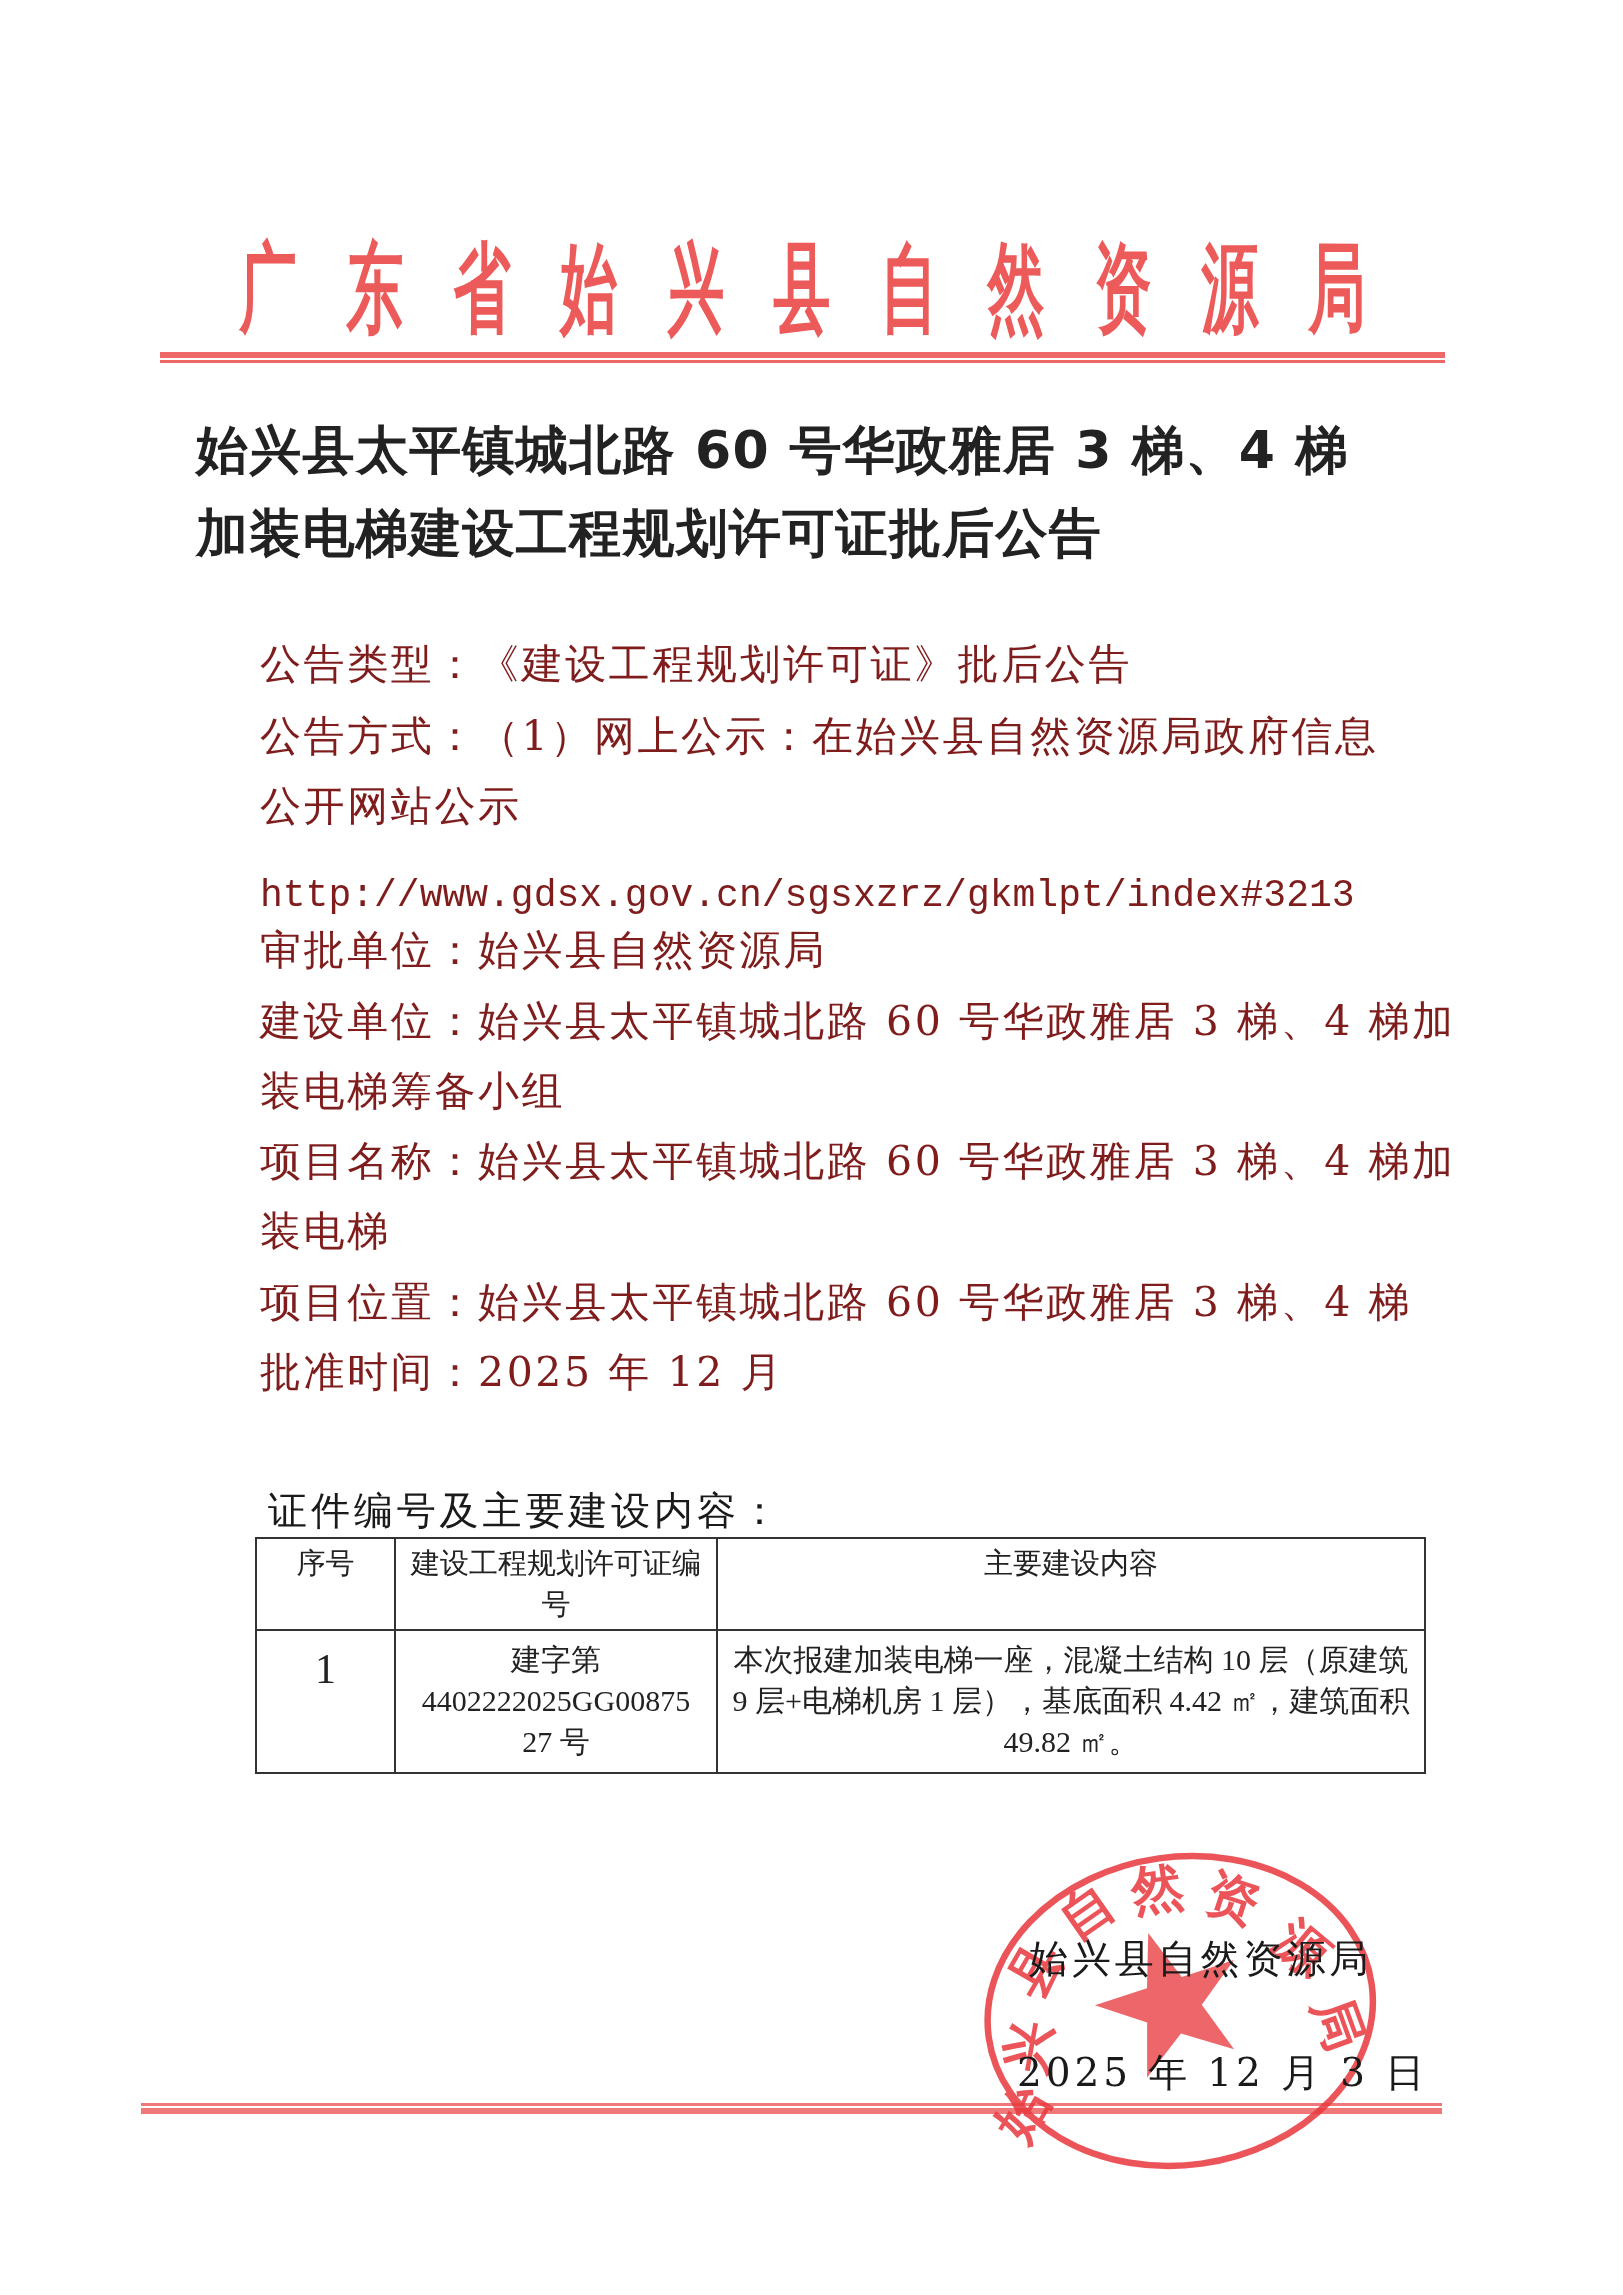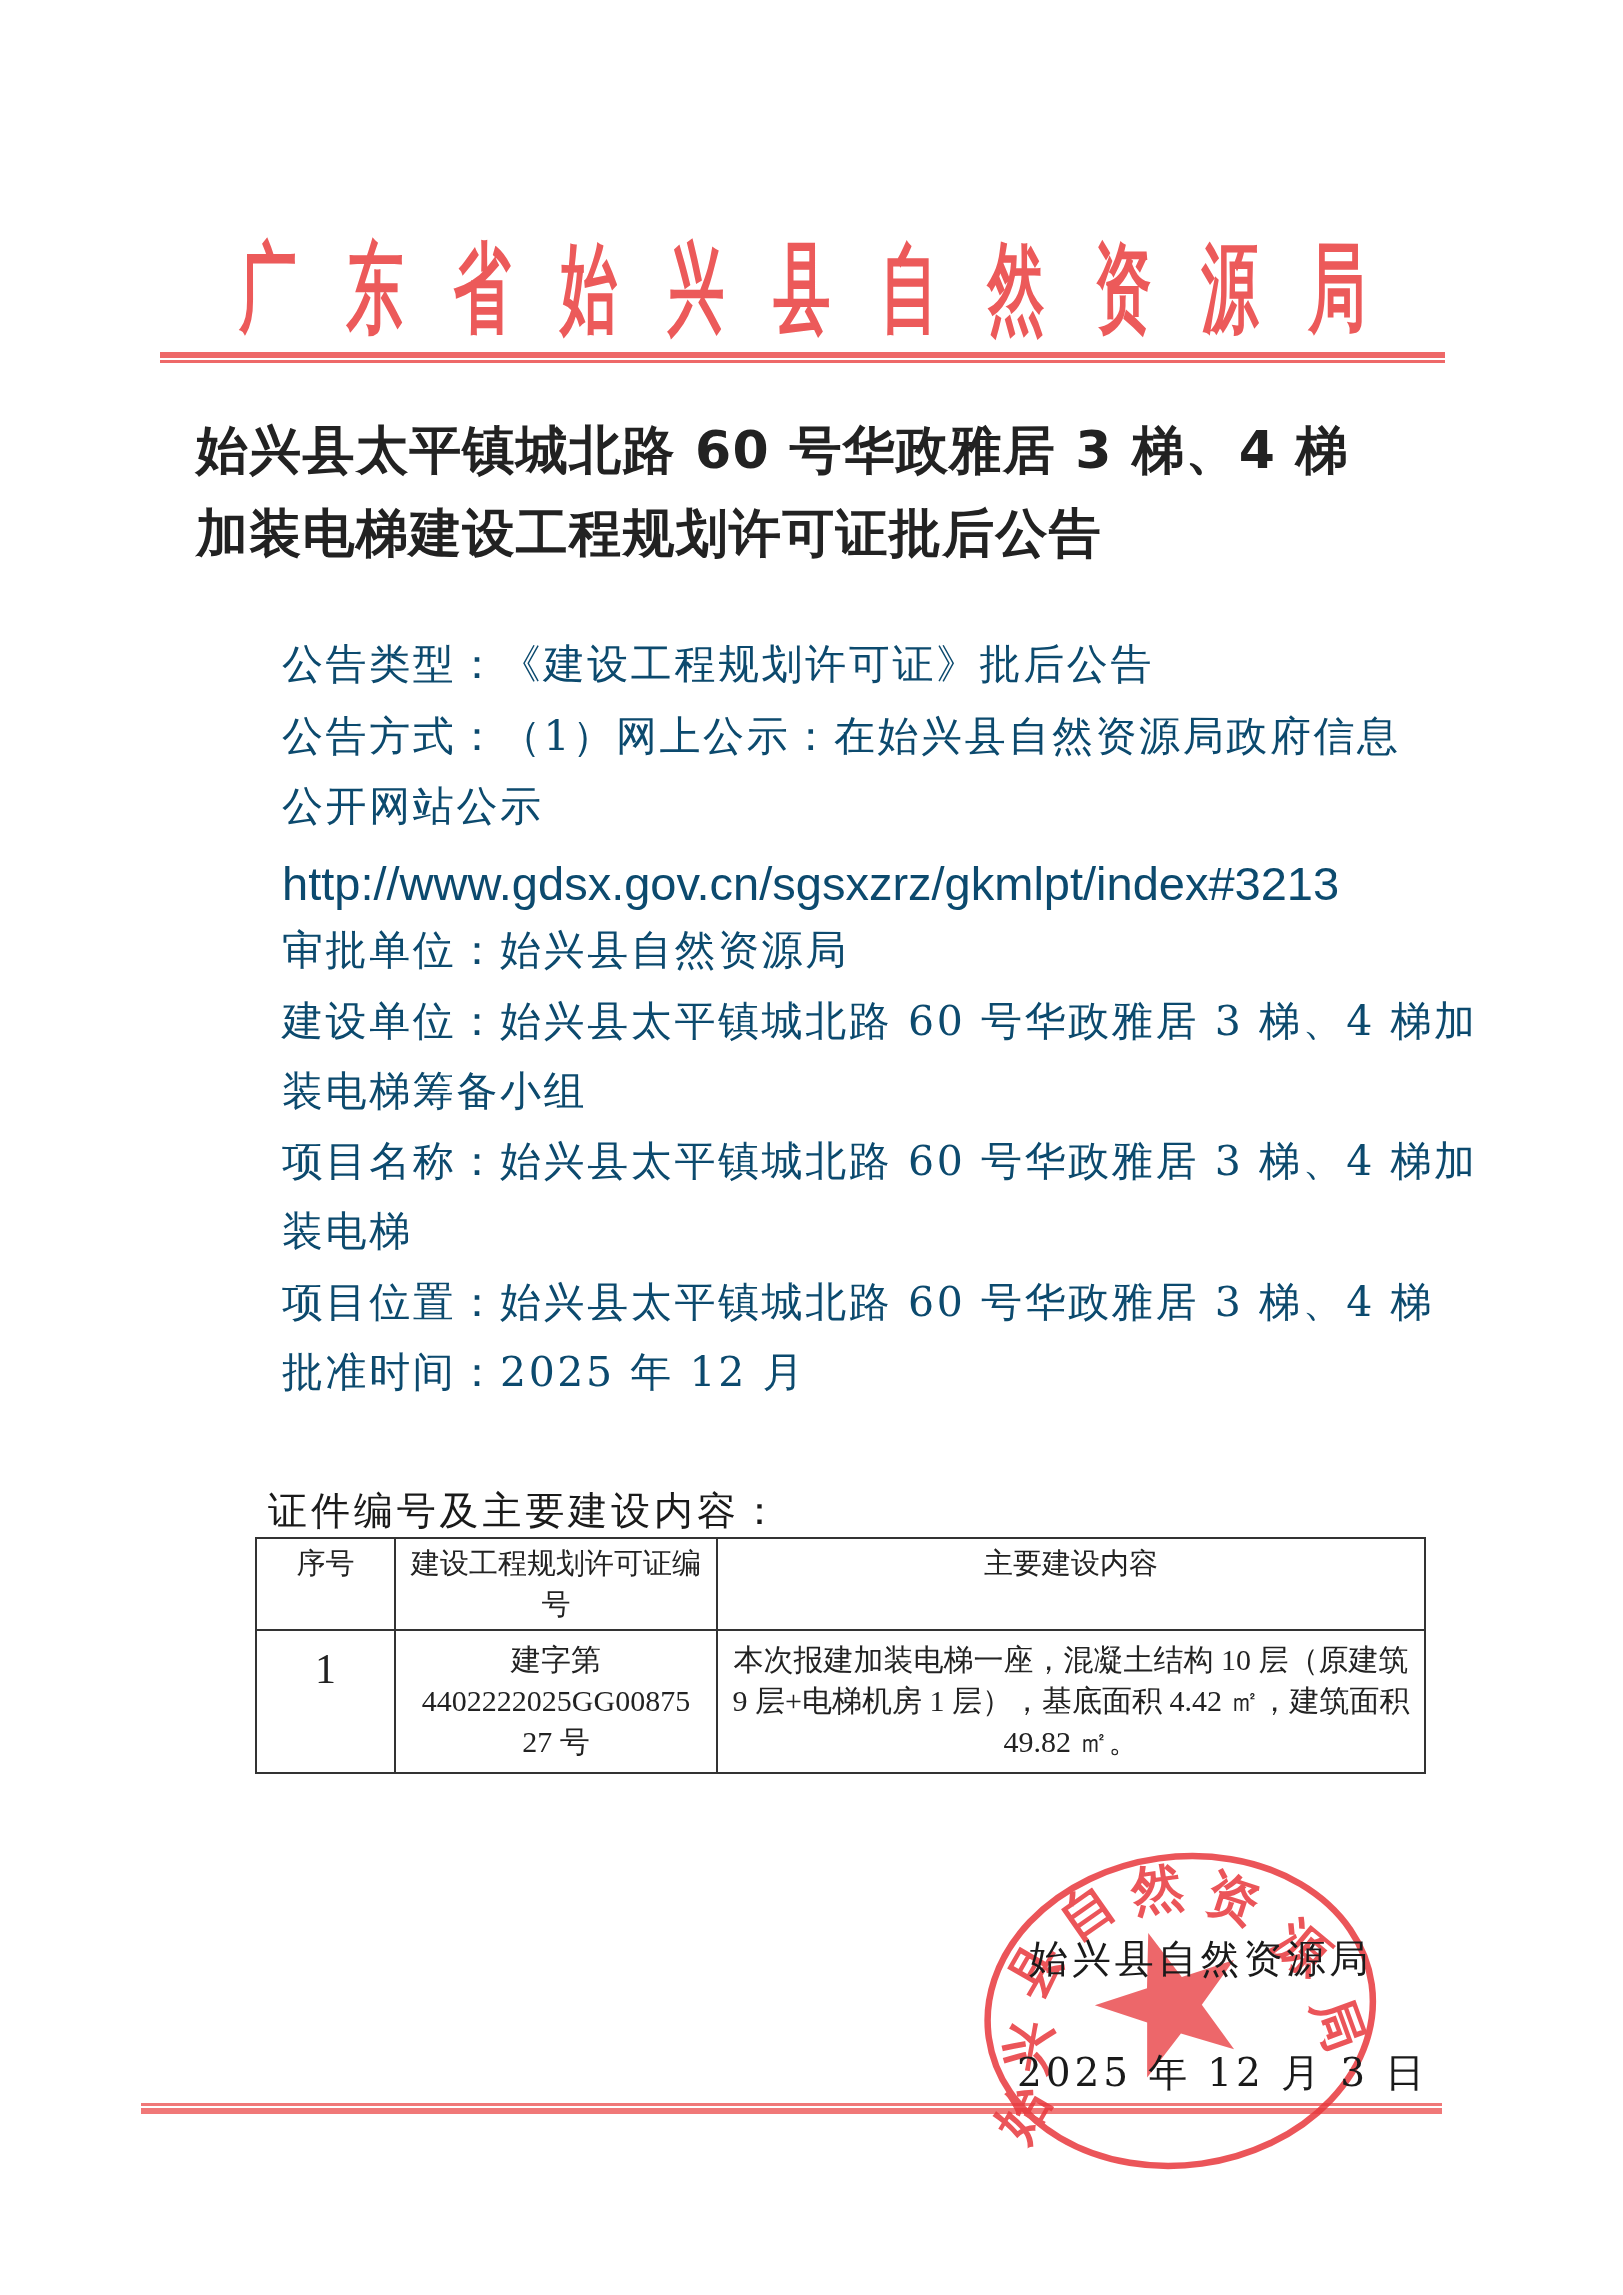--- a/index.html
+++ b/index.html
@@ -16,22 +16,22 @@
   .rule-top-thick { left: 160px; top: 352px; width: 1285px; height: 5.9px; background: #ee6868; }
   .rule-top-thin  { left: 160px; top: 360px; width: 1285px; height: 2.6px; background: #ee6868; }
 
   
   .title { left: 196px; width: 1229px; font-family: "DejaVu Sans", sans-serif;
            font-weight: bold; font-size: 52px; letter-spacing: 1.3px; color: #222; line-height: 1; }
   .title.l1 { top: 424px; }
   .title.l2 { top: 507px; }
 
   
-  .line { left: 282px; font-size: 41px; line-height: 1; white-space: nowrap; letter-spacing: 2.6px; color: #0c4a6e; }
-  .url  { font-family: Liberation Sans, sans-serif; letter-spacing: 0px; font-size: 47px; }
+  .line { left: 260px; font-size: 41px; line-height: 1; white-space: nowrap; letter-spacing: 2.6px; color: #7f1d1d; }
+  .url  { font-family: Liberation Mono, monospace; letter-spacing: 0px; font-size: 38px; margin-top: 17px; }
 
   
   .tbl-caption { left: 268px; top: 1491px; font-size: 39px; letter-spacing: 3.9px; line-height: 1; }
   table.permit { position: absolute; left: 255px; top: 1537px; width: 1171px; border-collapse: collapse;
                  font-family: "Liberation Serif", "DejaVu Serif", serif; border-radius: 10px; }
   table.permit th, table.permit td { border: 2.6px solid #333; text-align: center; vertical-align: top;
                  font-weight: normal; color: #222; }
   table.permit th { font-size: 29px; line-height: 41px; padding: 3.9px 6.5px; height: 81px; }
   table.permit td { font-size: 30px; line-height: 41px; padding: 7.8px 9.2px; height: 115px; }
   table.permit td.num { font-size: 42px; vertical-align: top; padding-top: 18.3px; }

